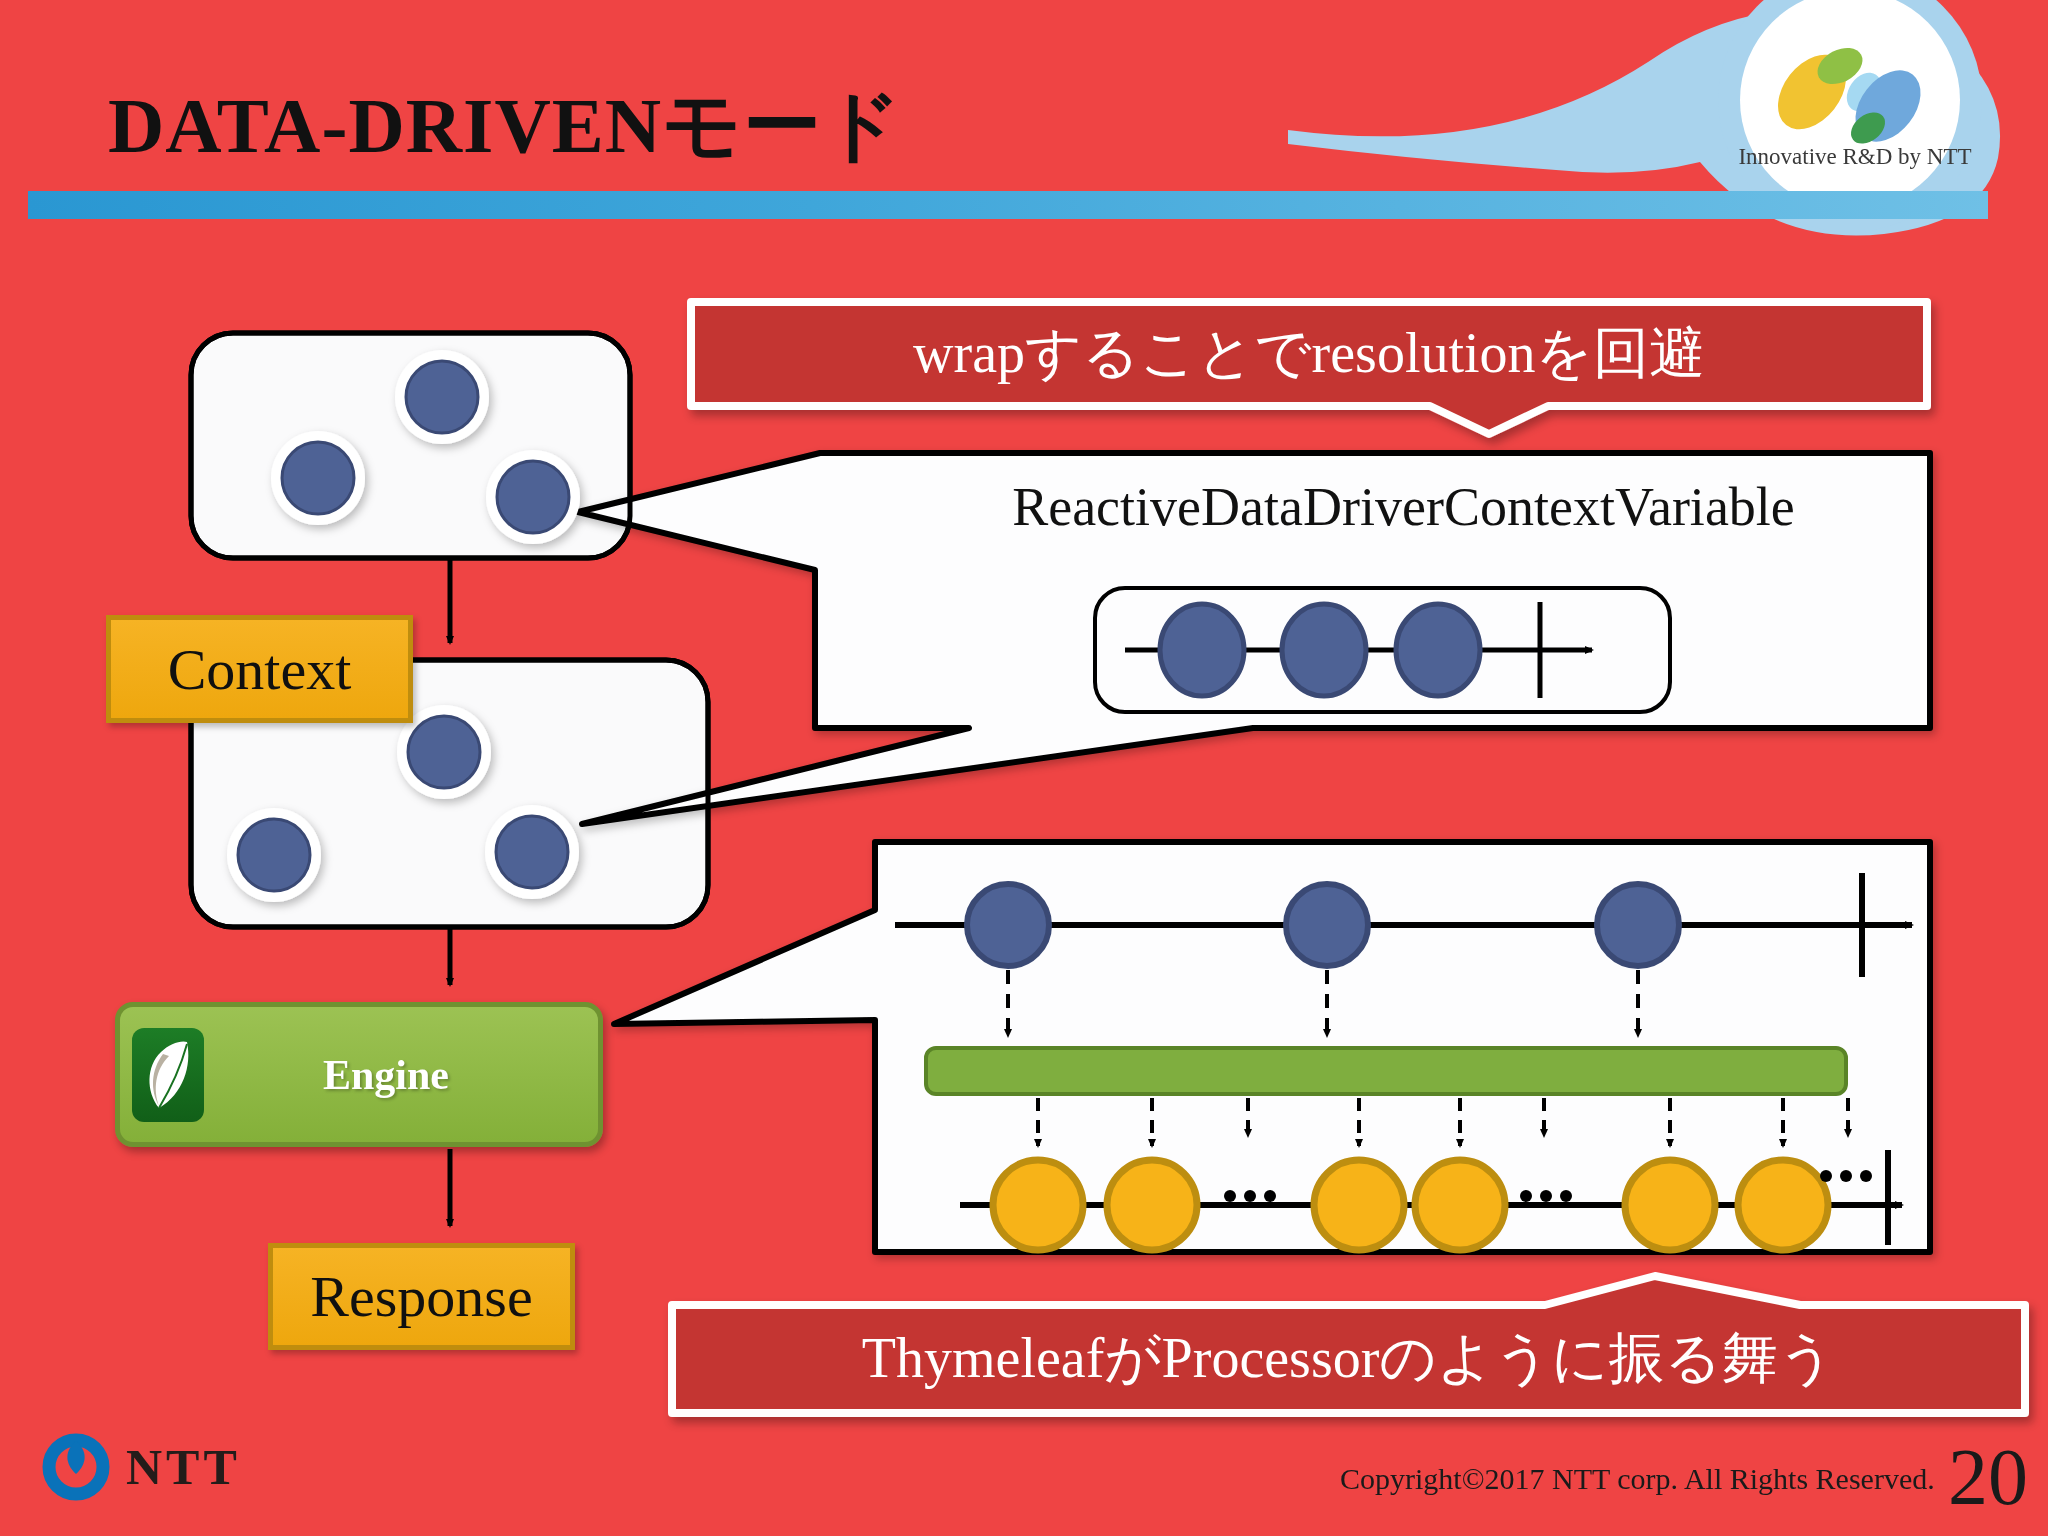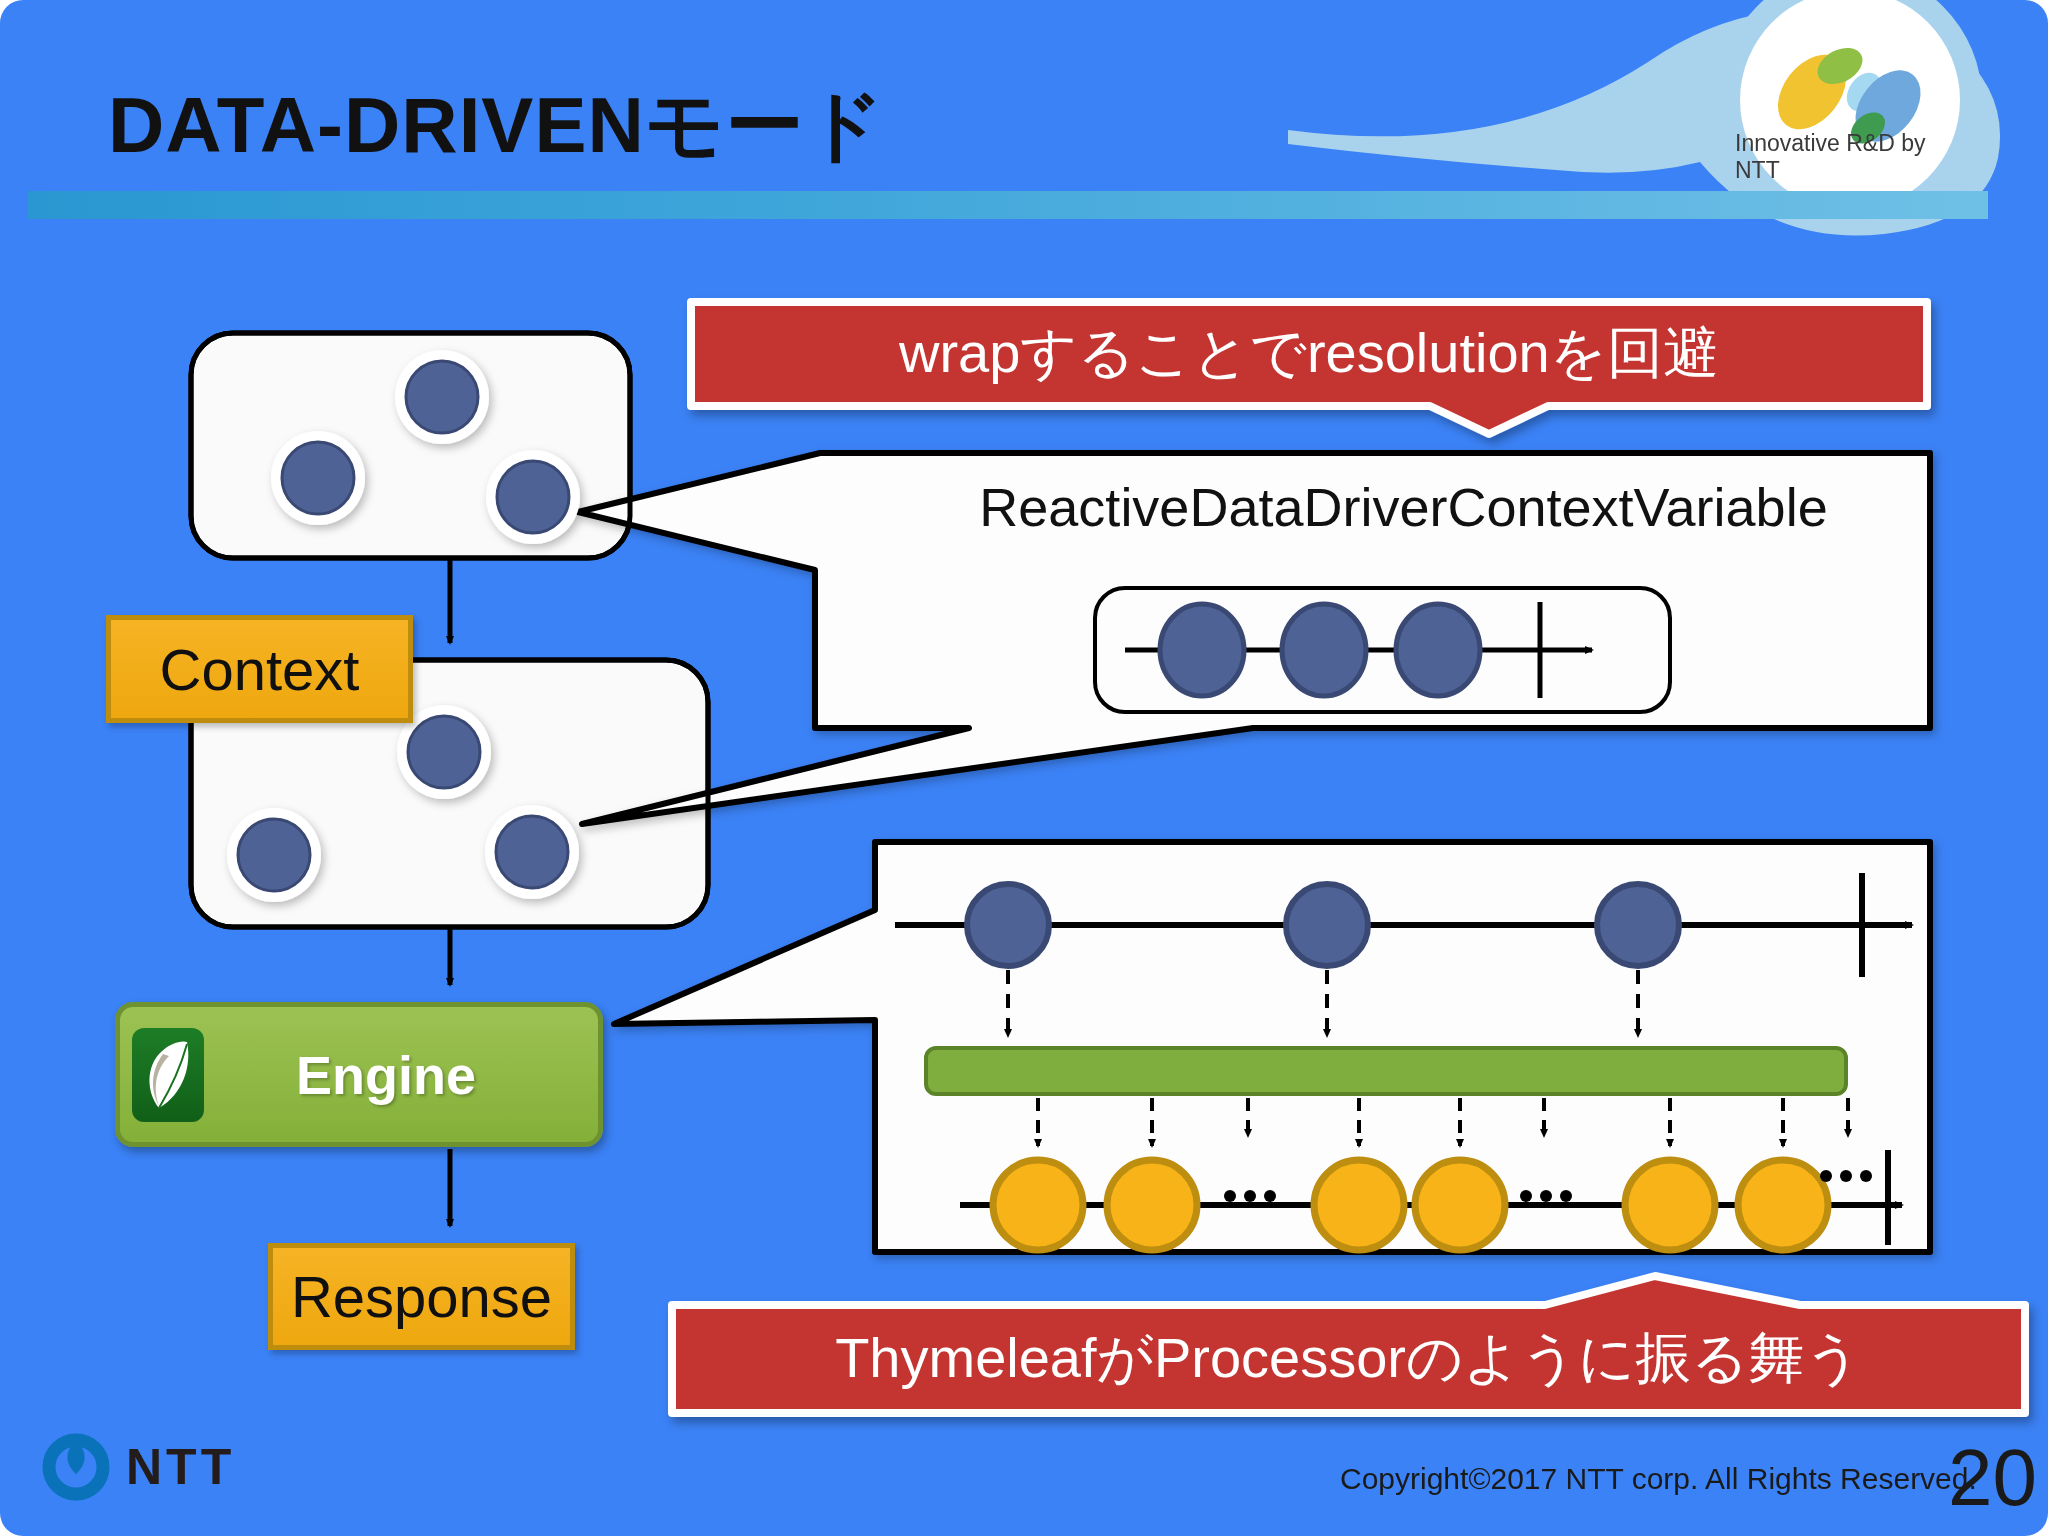--- a/index.html
+++ b/index.html
@@ -1,37 +1,37 @@
 <!DOCTYPE html>
 <html><head>
 <meta charset="utf-8">
 <style>
   html,body{margin:0;padding:0;background:#fff;}
-  .slide{position:relative;width:2048px;height:1536px;background:#3b82f6;overflow:hidden;
-         font-family:Liberation Sans, sans-serif;border-radius:23px;}
+  .slide{position:relative;width:2048px;height:1536px;background:#ef4444;overflow:hidden;
+         font-family:Liberation Serif, serif;}
   .abs{position:absolute;}
   .slide-title{left:108px;top:76px;width:1100px;height:100px;
     font-size:78px;font-weight:bold;color:#111;letter-spacing:1px;display:flex;align-items:center;}
   .top-bar{left:28px;top:191px;width:1960px;height:28px;
     background:linear-gradient(90deg,#2a97d2 0%,#3fa6da 40%,#6fc0e6 100%);}
   .tagline{left:1735px;top:142px;width:240px;height:30px;font-size:23px;color:#3a3a3a;
     display:flex;justify-content:center;align-items:center;}
   .diagram-svg{left:0;top:0;}
   .label-box{background:linear-gradient(180deg,#f6b324,#eea70e);border:5px solid #bf8d0e;
     box-shadow:3px 4px 6px rgba(0,0,0,.25);display:flex;align-items:center;justify-content:center;
     font-size:58px;color:#101010;box-sizing:border-box;}
   .model-label{left:107px;top:293px;width:243px;height:107px;}
   .context-label{left:106px;top:615px;width:307px;height:108px;}
   .response-label{left:268px;top:1243px;width:307px;height:107px;}
   .engine-box{left:115px;top:1002px;width:488px;height:145px;box-sizing:border-box;
     background:linear-gradient(180deg,#9cc253,#84b039);border:5px solid #6f9231;border-radius:18px;
     box-shadow:3px 5px 8px rgba(0,0,0,.3);display:flex;align-items:center;}
   .leaf-chip{width:72px;height:94px;margin-left:12px;background:linear-gradient(180deg,#1d7d26,#115f18);
     border-radius:12px;flex:0 0 auto;display:flex;align-items:center;justify-content:center;}
-  .engine-text{flex:1;text-align:center;font-size:54px;font-weight:bold;color:#fff;
+  .engine-text{flex:1;text-align:center;font-size:42px;font-weight:bold;color:#fff;
     text-shadow:2px 2px 3px rgba(0,0,0,.25);padding-right:30px;}
   .banner-text{display:flex;align-items:center;justify-content:center;color:#fff;font-size:56px;}
   .banner1-text{left:691px;top:302px;width:1236px;height:104px;}
   .banner2-text{left:672px;top:1305px;width:1353px;height:108px;}
   .rdd-label-text{left:907px;top:463px;width:993px;height:88px;display:flex;align-items:center;
     justify-content:center;font-size:54px;color:#111;}
   .ntt-word{left:126px;top:1438px;font-size:50px;font-weight:bold;color:#241c1a;letter-spacing:4px;}
   .copyright{left:1340px;top:1462px;font-size:30px;color:#1a1a1a;}
   .page-num{left:1948px;top:1432px;font-size:80px;color:#1a1a1a;}
 </style>

